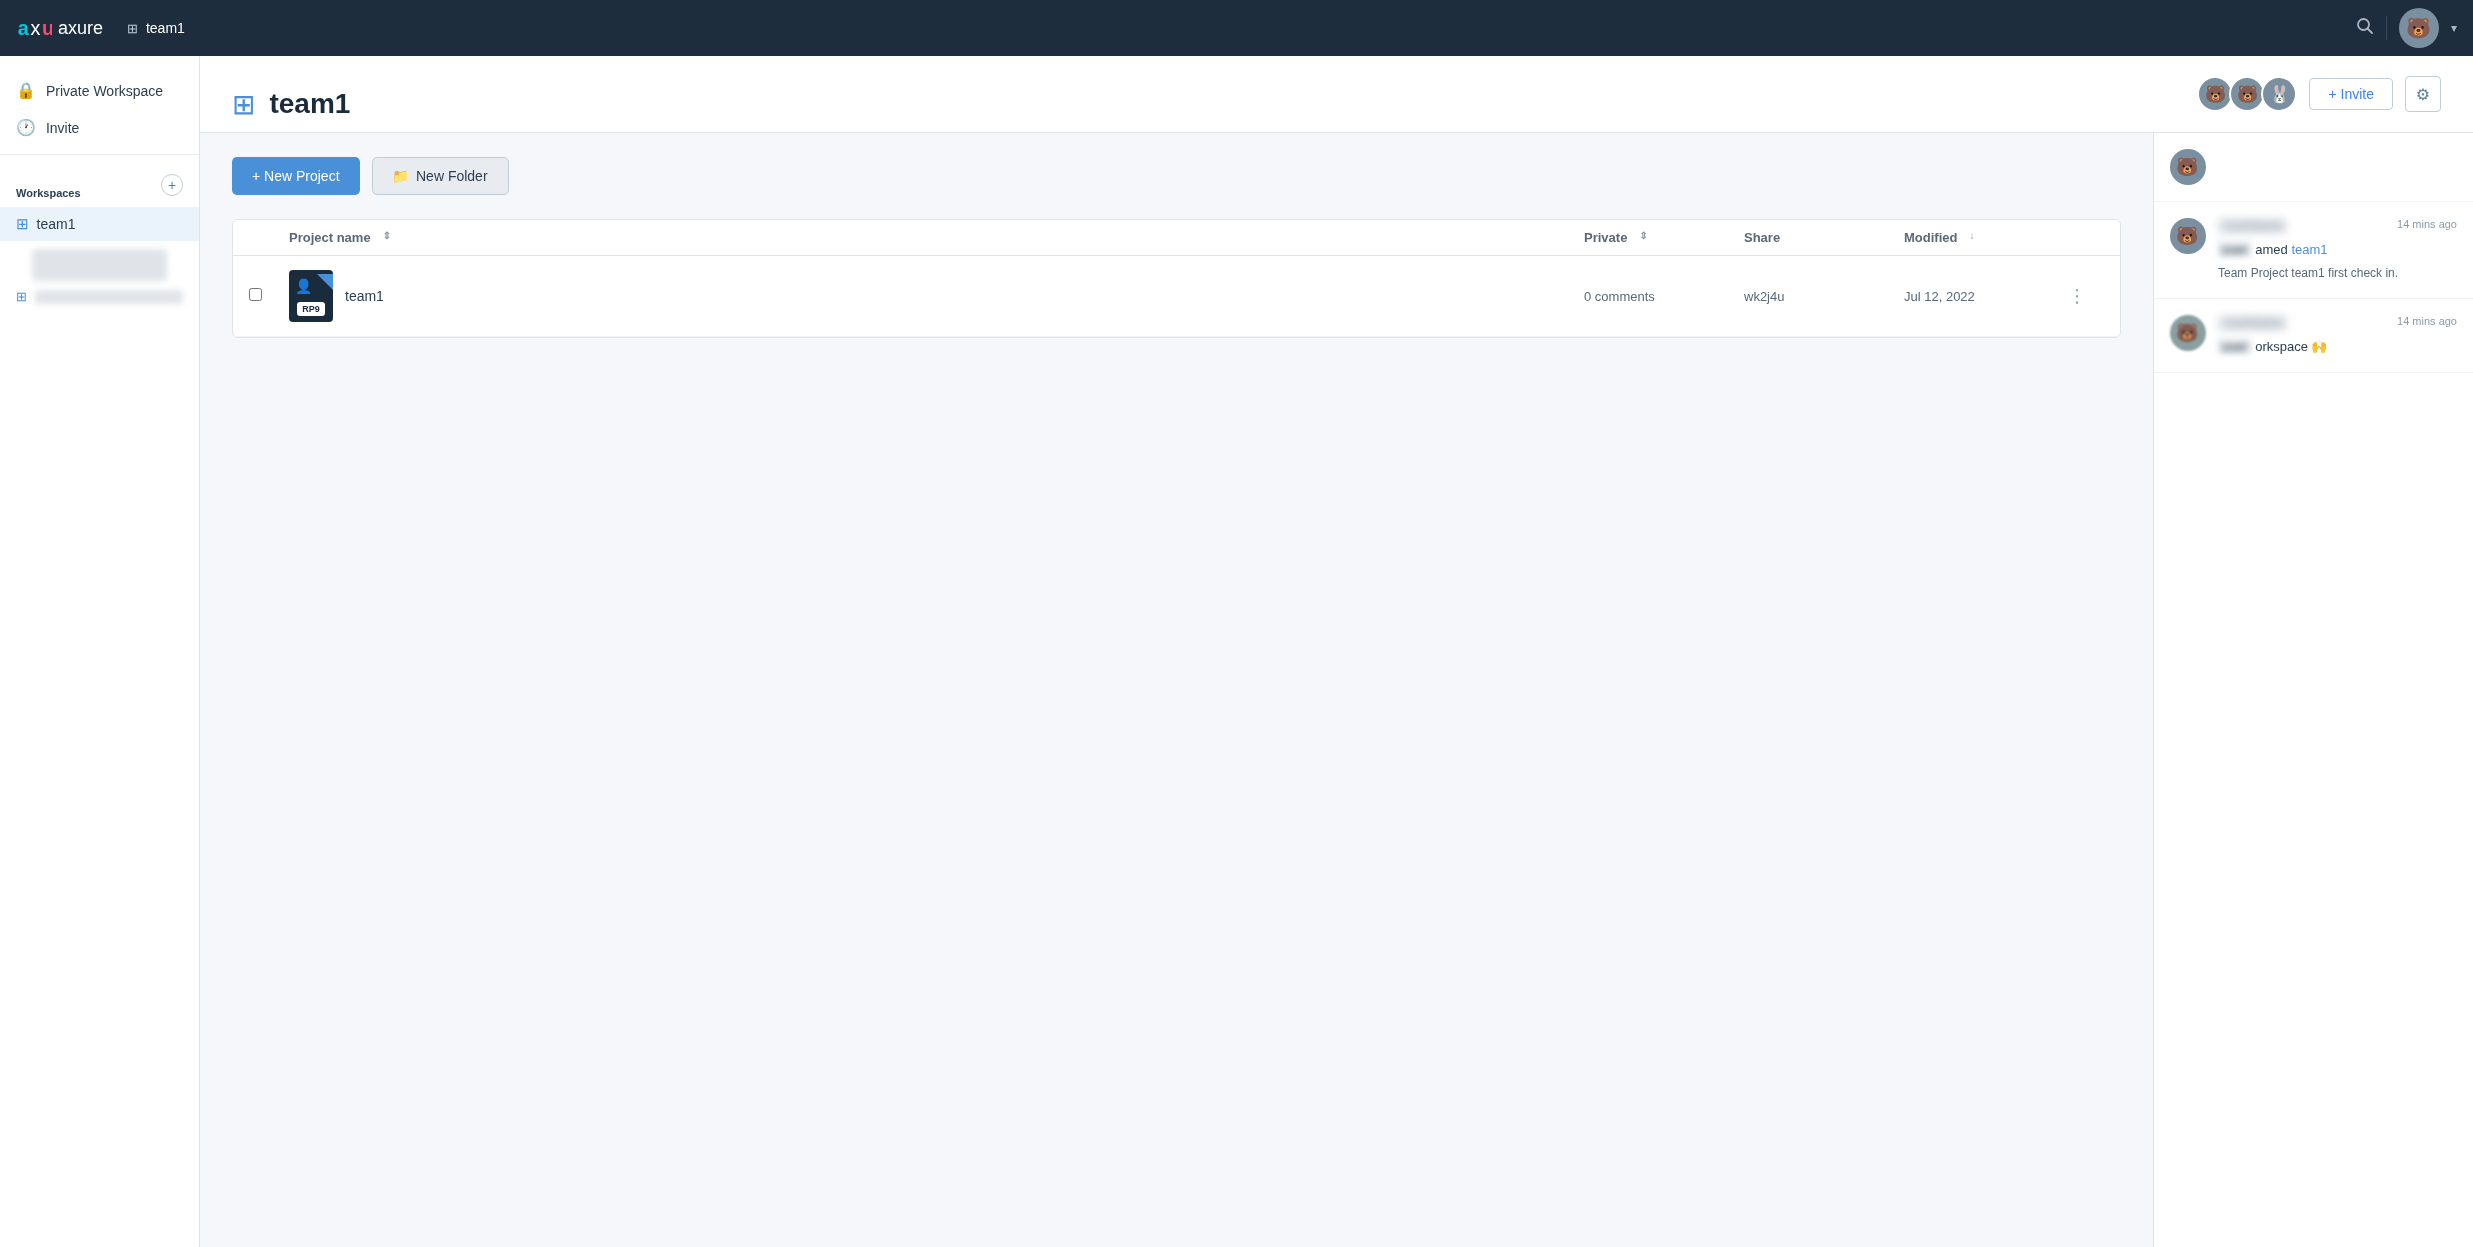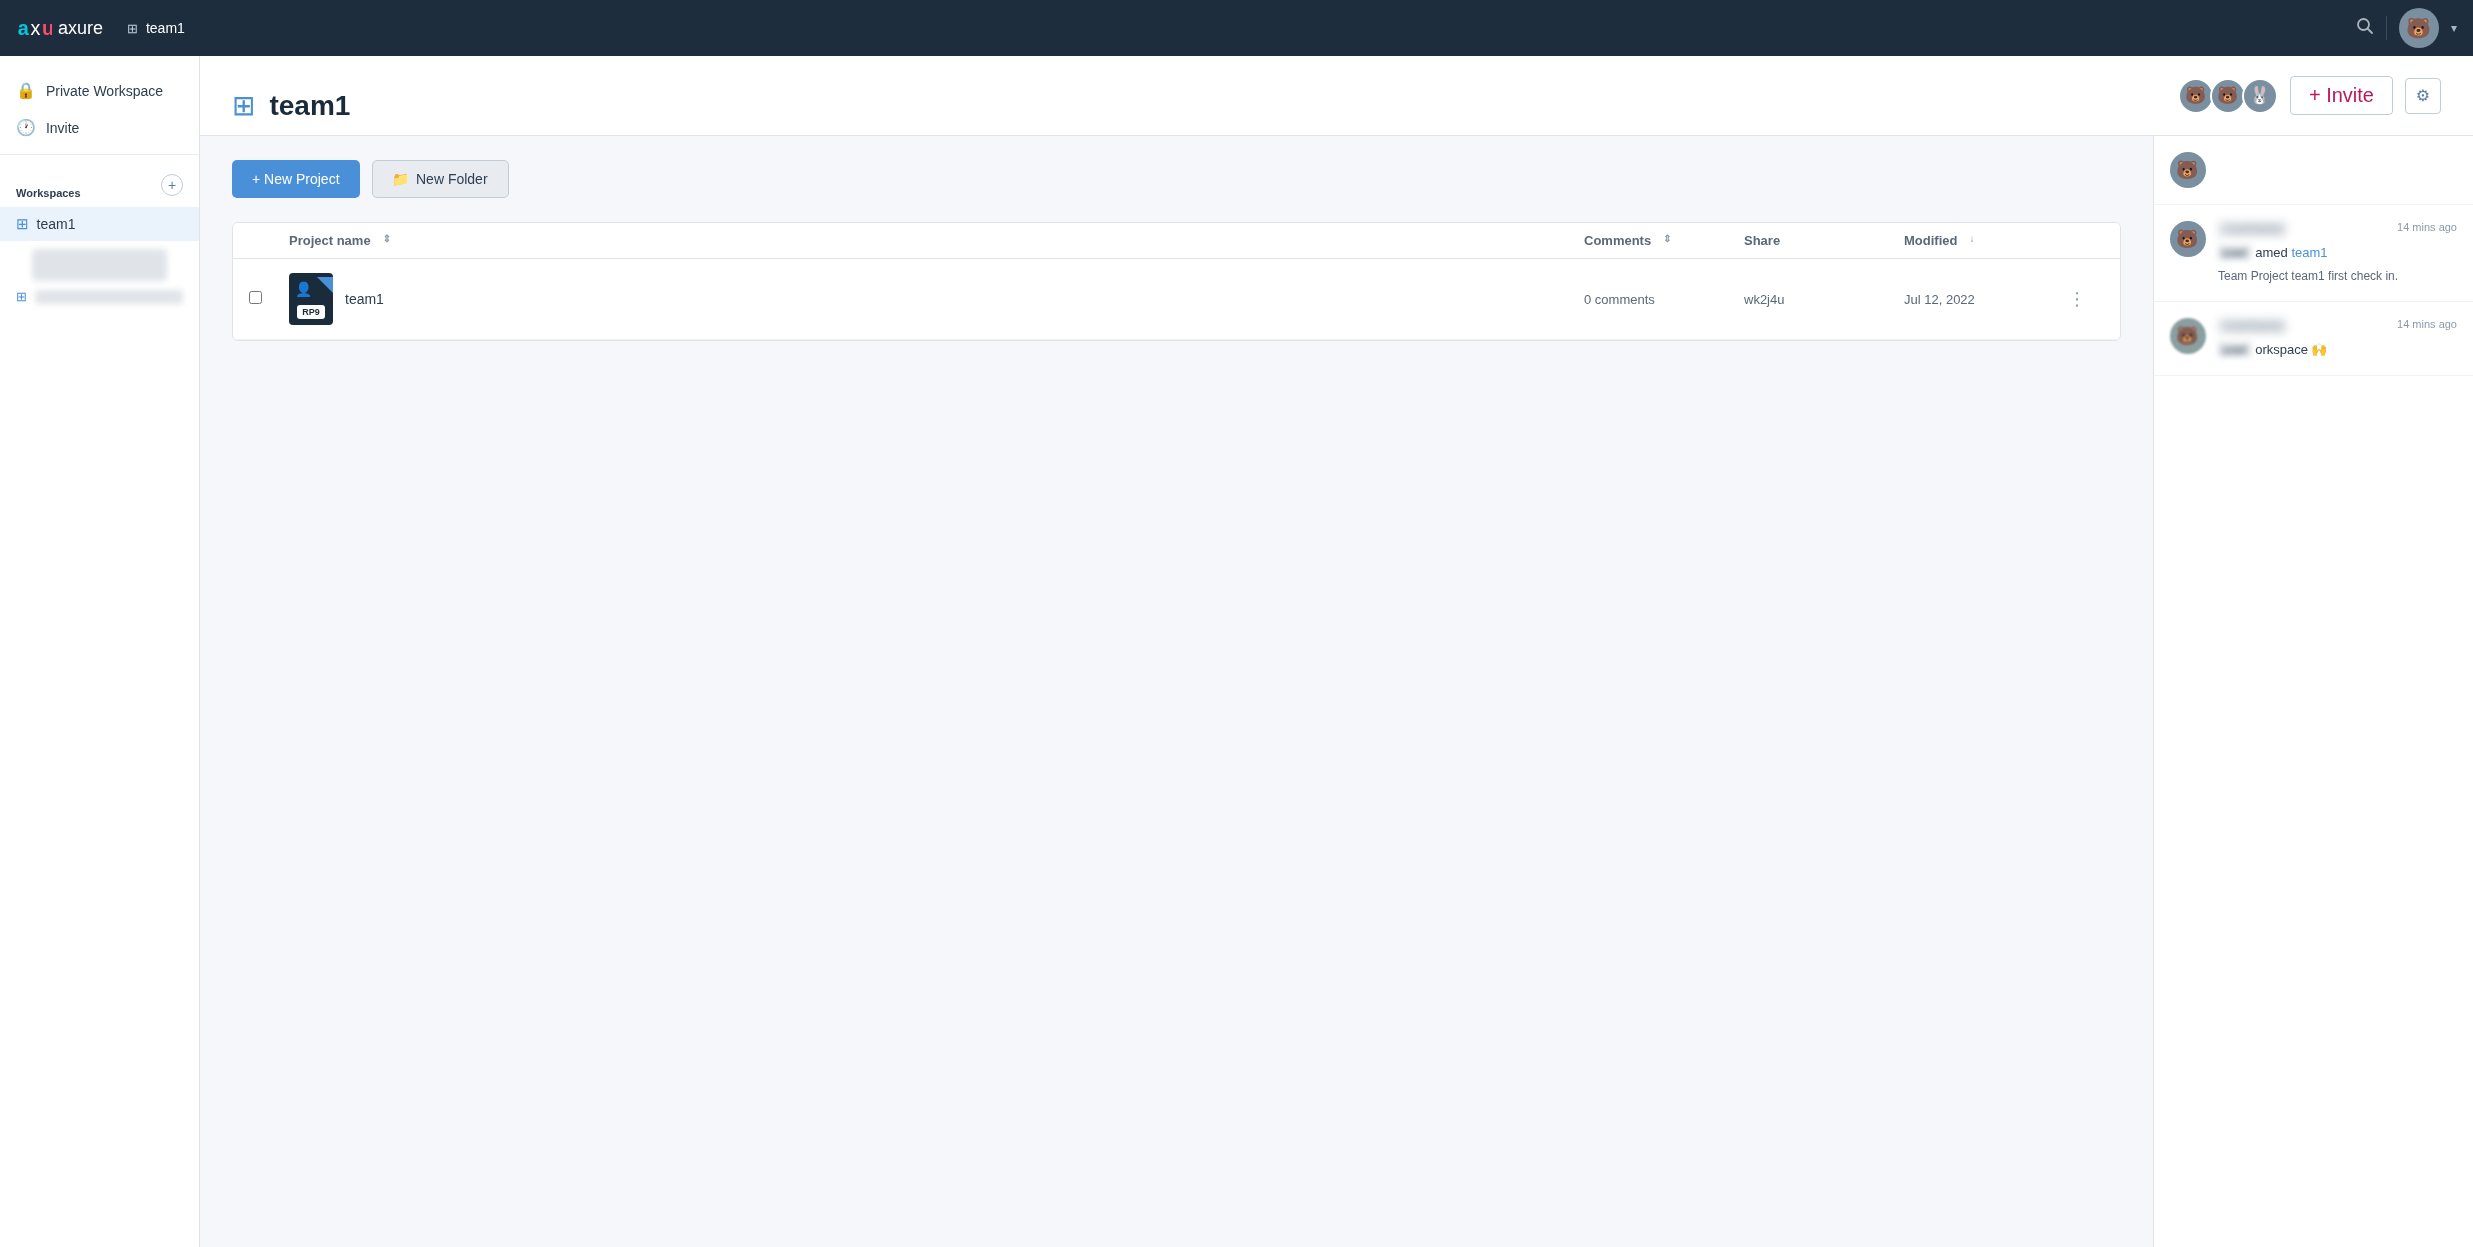--- a/index.html
+++ b/index.html
@@ -179,23 +179,23 @@
       margin-left: -4px;
       cursor: pointer;
     }
     .avatar-sm:first-child { margin-left: 0; }
     .avatar-sm-icon { font-size: 17px; color: white; }
     .invite-btn {
       border: 1px solid #c0cdd8;
       background: white;
       padding: 7px 18px;
       border-radius: 4px;
-      font-size: 20px;
-      cursor: pointer;
-      color: #be185d;
+      font-size: 14px;
+      cursor: pointer;
+      color: #3b82f6;
       display: flex; align-items: center; gap: 6px;
     }
     .settings-btn {
       width: 36px; height: 36px;
       border: 1px solid #c0cdd8;
       background: white;
       border-radius: 4px;
       cursor: pointer;
       display: flex; align-items: center; justify-content: center;
       font-size: 16px; color: #5a7fa0;
@@ -506,21 +506,21 @@
         </div>
 
         <div class="projects-table">
           <div class="table-header">
             <div class="th"></div>
             <div class="th">
               <span>Project name</span>
               <span class="sort-icon">⇕</span>
             </div>
             <div class="th">
-              <span>Comments</span>
+              <span>Private</span>
               <span class="sort-icon">⇕</span>
             </div>
             <div class="th">
               <span>Share</span>
             </div>
             <div class="th">
               <span>Modified</span>
               <span class="sort-icon">↓</span>
             </div>
             <div class="th"></div>

